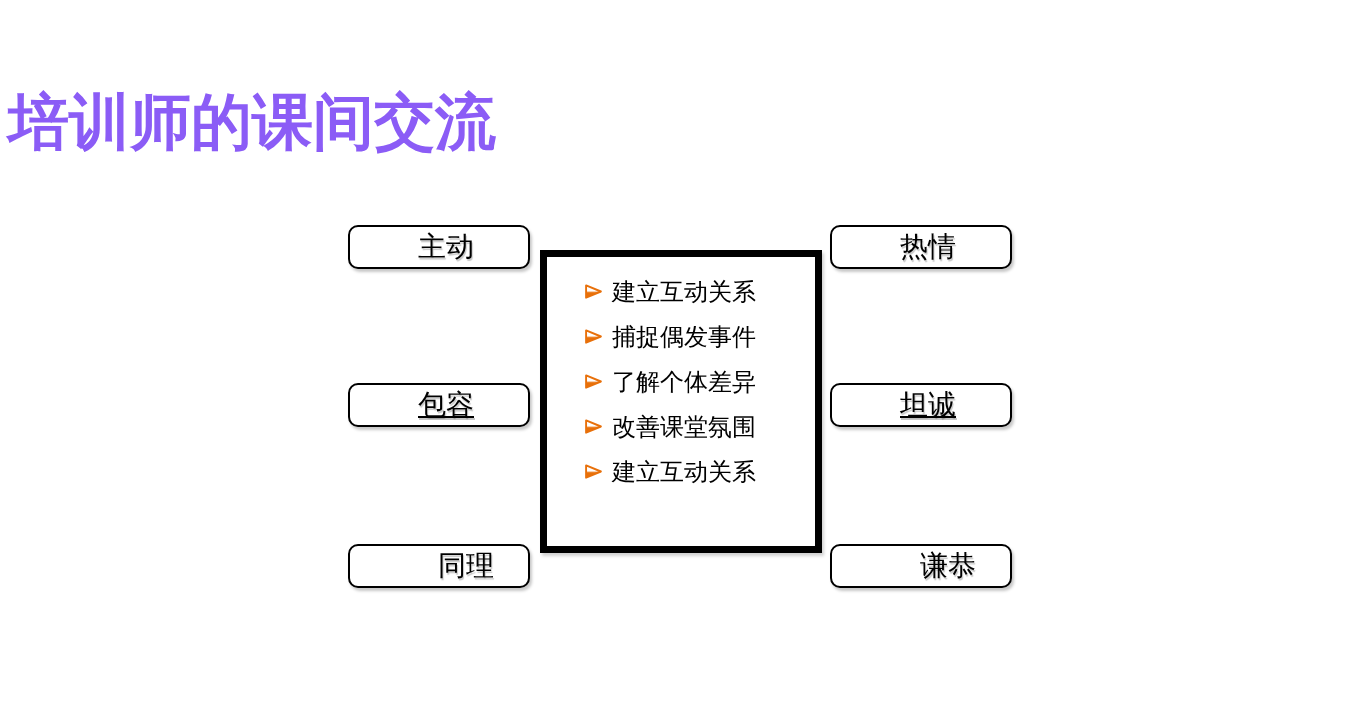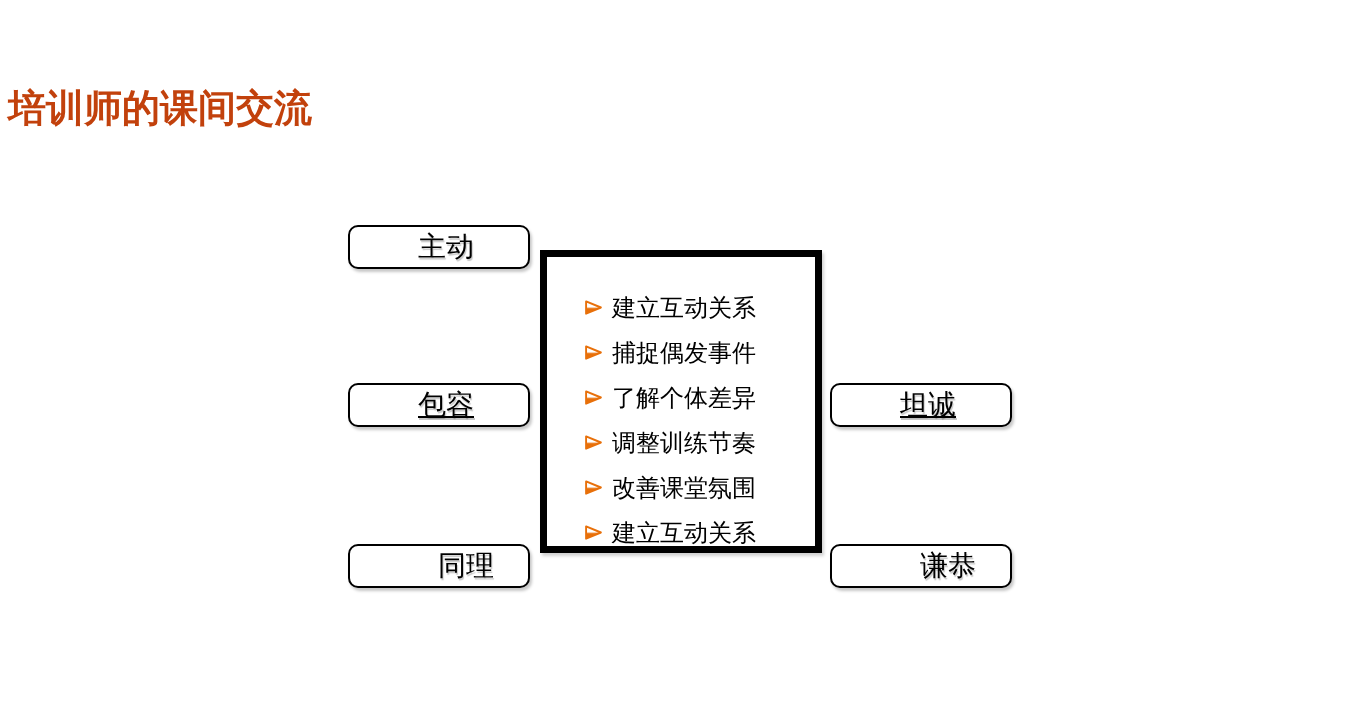--- a/index.html
+++ b/index.html
@@ -15,44 +15,44 @@
     overflow: hidden;
     font-family: "Liberation Sans", "DejaVu Sans", sans-serif;
     color: #000000;
   }
 
   
   .slide-title {
     position: absolute;
     left: 8px;
     top: 86px;
-    font-size: 38px;
+    font-size: 61px;
     line-height: 1.2;
     font-weight: 900;
-    color: #c2410c;
+    color: #8b5cf6;
     letter-spacing: 0px;
     white-space: nowrap;
   }
 
   
   .center-box {
     position: absolute;
     left: 540px;
     top: 250px;
     width: 282px;
     height: 303px;
     box-sizing: border-box;
     background: #ffffff;
     border: 7px solid #000000;
     box-shadow: 2px 3px 3px rgba(0,0,0,0.18);
   }
   .bullet-list {
     list-style: none;
     margin: 0;
-    padding: 28px 0 0 37px;
+    padding: 12px 0 0 37px;
   }
   .bullet-list li {
     display: flex;
     align-items: center;
     height: 45px;
     font-size: 24px;
     color: #000000;
     white-space: nowrap;
   }
   .bullet-icon {
@@ -134,26 +134,20 @@
       <li>
         <svg class="bullet-icon">
             <use href="#arrow-bullet"></use>
           </svg>
         <span>了解个体差异</span>
       </li>
       <li>
         <svg class="bullet-icon">
             <use href="#arrow-bullet"></use>
           </svg>
-        <span>调整训练节奏</span>
-      </li>
-      <li>
-        <svg class="bullet-icon">
-            <use href="#arrow-bullet"></use>
-          </svg>
         <span>改善课堂氛围</span>
       </li>
       <li>
         <svg class="bullet-icon">
             <use href="#arrow-bullet"></use>
           </svg>
         <span>建立互动关系</span>
       </li>
     </ul>
   </div>
@@ -161,20 +155,23 @@
   <div class="trait-box col-left row-1">
     <span class="trait-label">主动</span>
   </div>
   <div class="trait-box col-left row-2">
     <span class="trait-label">包容</span>
   </div>
   <div class="trait-box col-left row-3">
     <span class="trait-label">同理</span>
   </div>
 
+  <div class="trait-box col-right row-1">
+    <span class="trait-label">热情</span>
+  </div>
   <div class="trait-box col-right row-2">
     <span class="trait-label">坦诚</span>
   </div>
   <div class="trait-box col-right row-3">
     <span class="trait-label">谦恭</span>
   </div>
 
 </div>
 
 </body></html>

